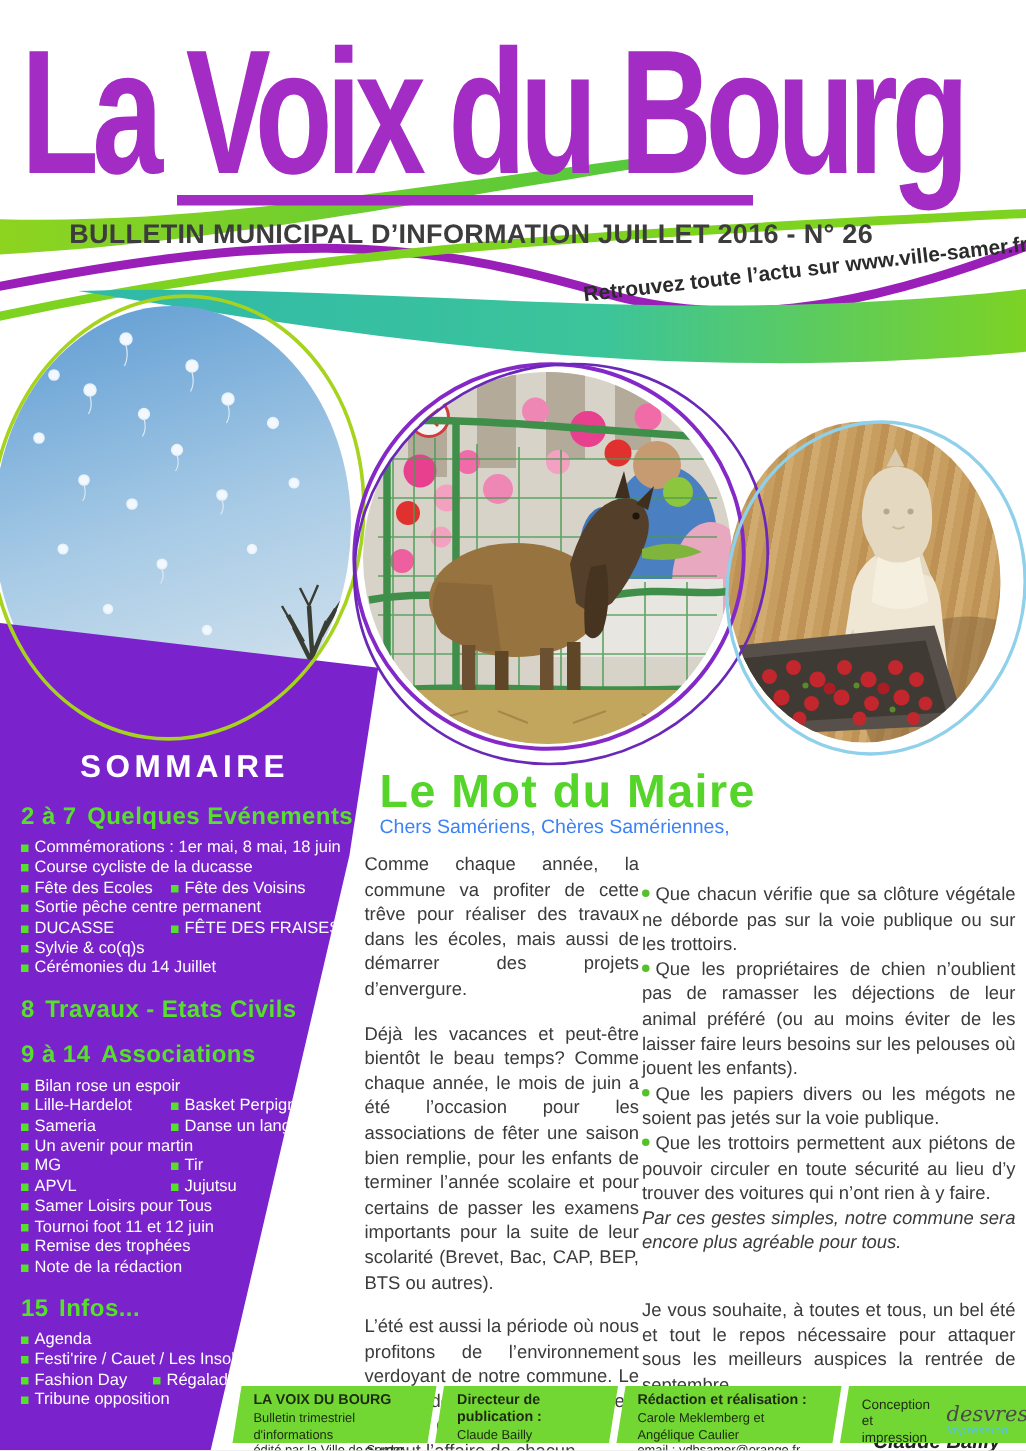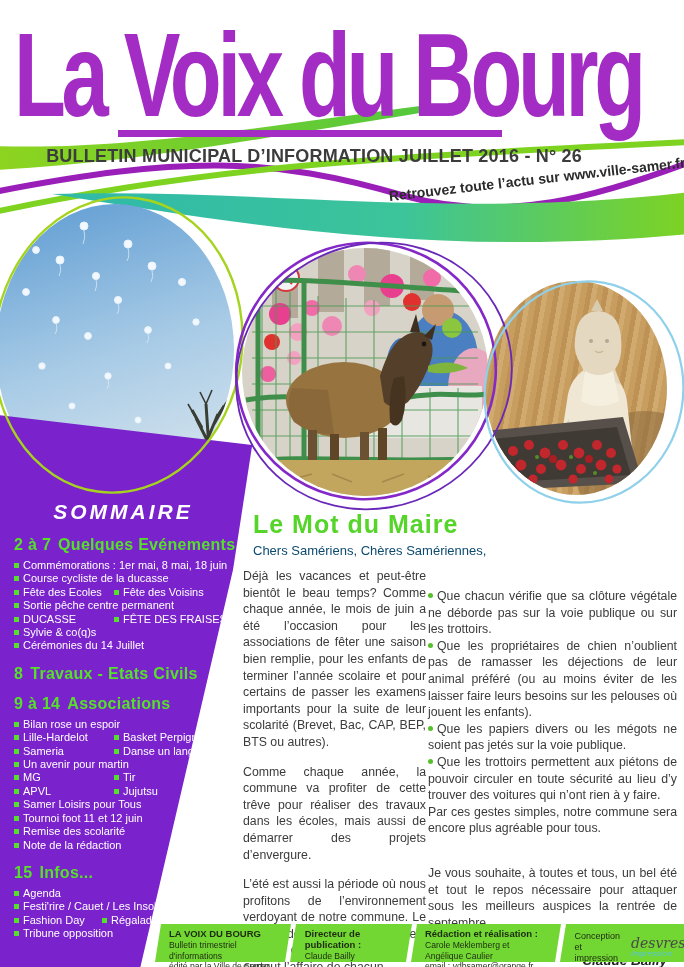--- a/index.html
+++ b/index.html
@@ -22,39 +22,39 @@
   .photo{position:absolute;border-radius:50%;overflow:hidden;z-index:2;}
   .ph-balloons{left:-4px;top:204px;width:238px;height:292px;}
   .ph-goat{left:242px;top:248px;width:246px;height:248px;}
   .ph-bust{left:485px;top:281px;width:182px;height:214px;
            background:repeating-linear-gradient(100deg,#c89e60 0 6px,#bd9254 6px 11px,#d0aa6e 11px 16px);}
   
   .sidebar{position:absolute;left:0;top:404px;width:260px;height:563px;background:#7a22cb;
            clip-path:polygon(0 2%,97% 7.3%,89.6% 29.5%,54% 100%,0 100%);z-index:2;}
   .sidebar-inner{padding:96px 8px 0 14px;}
   .s-title{color:#fff;font-weight:bold;font-size:21px;letter-spacing:3px;text-align:center;
-           width:218px;font-style:italic;}
+           width:218px;}
   .s-head{color:#55e02a;font-weight:bold;font-size:16px;letter-spacing:.3px;margin:12px 0 5px;}
   .s-head .pg{margin-right:7px;}
   .s-row{display:flex;align-items:flex-start;color:#fff;font-size:11px;line-height:13.4px;}
   .s-cell{display:flex;flex:none;}
   .s-cell.c1{width:100px;}
   .sq{width:5px;height:5px;background:#55e02a;margin:4px 4px 0 0;flex:none;}
   
-  .mdm-head{position:absolute;left:253px;top:510px;font-size:25px;font-weight:bold;color:#55d42a;
+  .mdm-head{position:absolute;left:253px;top:510px;font-size:31px;font-weight:bold;color:#55d42a;
             letter-spacing:1px;z-index:4;}
-  .salutation{position:absolute;left:253px;top:543px;font-size:13px;color:#0c4a6e;z-index:4;}
+  .salutation{position:absolute;left:253px;top:543px;font-size:13px;color:#3b82f6;z-index:4;}
   .col{position:absolute;font-size:12.3px;line-height:16.6px;color:#3b3b3b;text-align:justify;z-index:4;}
   .col1{left:243px;top:568px;width:183px;}
   .col2{left:428px;top:570px;width:249px;margin-top:18px;}
   .col p{margin:0 0 13px;}
   .col p.tight{margin:0;}
   .col .dot{display:inline-block;width:5px;height:5px;border-radius:50%;background:#55c02a;
             margin-right:4px;vertical-align:2px;}
-  .italic-note{}
+  .italic-note{font-style:italic;}
   .closing{margin-top:28px !important;}
   .signature{margin-top:22px !important;text-align:right;padding-right:10px;font-weight:bold;
              font-style:italic;font-size:13.5px;color:#222;}
   
   .footer{position:absolute;left:0;top:924px;width:684px;height:40px;z-index:5;}
   .fbox{position:absolute;top:0;height:38px;background:#72d732;transform:skewX(-9deg);
         color:#1d2a12;padding:4px 8px 0 12px;box-sizing:border-box;}
   .fbox .in{transform:skewX(9deg);}
   .fb1{left:158px;width:130px;}
   .fb2{left:293px;width:116px;}
@@ -393,21 +393,21 @@
       <div class="s-row">
           <span class="sq"></span>
           <span>Samer Loisirs pour Tous</span>
         </div>
       <div class="s-row">
           <span class="sq"></span>
           <span>Tournoi foot 11 et 12 juin</span>
         </div>
       <div class="s-row">
           <span class="sq"></span>
-          <span>Remise des scolarité</span>
+          <span>Remise des trophées</span>
         </div>
       <div class="s-row">
           <span class="sq"></span>
           <span>Note de la rédaction</span>
         </div>
 
       <div class="s-head">
         <span class="pg">15</span><span>Infos...</span>
       </div>
 
@@ -433,22 +433,22 @@
           <span class="sq"></span>
           <span>Tribune opposition</span>
         </div>
     </div>
   </div>
 
   <div class="mdm-head">Le Mot du Maire</div>
   <div class="salutation">Chers Samériens,  Chères Samériennes,</div>
 
   <div class="col col1">
+    <p>Comme chaque année, la commune va profiter de cette trêve pour réaliser des travaux dans les écoles, mais aussi de démarrer des projets d’envergure.</p>
     <p>Déjà les vacances et peut-être bientôt le beau temps? Comme chaque année, le mois de juin a été l’occasion pour les associations de fêter une saison bien remplie, pour les enfants de terminer l’année scolaire et pour certains de passer les examens importants pour la suite de leur scolarité (Brevet, Bac, CAP, BEP, BTS ou autres).</p>
-    <p>Comme chaque année, la commune va profiter de cette trêve pour réaliser des travaux dans les écoles, mais aussi de démarrer des projets d’envergure.</p>
     <p class="tight">L’été est aussi la période où nous profitons de l’environnement verdoyant de notre commune. Le respect de cet environnement est l’affaire de tous mais aussi et surtout l’affaire de chacun.</p>
 
   </div>
 
   <div class="col col2">
     <p class="tight"><span class="dot"></span><span>Que chacun vérifie que sa clôture végétale ne déborde pas sur la voie publique ou sur les trottoirs.</span></p>
     <p class="tight"><span class="dot"></span><span>Que les propriétaires de chien n’oublient pas de ramasser les déjections de leur animal préféré (ou au moins éviter de les laisser faire leurs besoins sur les pelouses où jouent les enfants).</span></p>
     <p class="tight"><span class="dot"></span><span>Que les papiers divers ou les mégots ne soient pas jetés sur la voie publique.</span></p>
     <p class="tight"><span class="dot"></span><span>Que les trottoirs permettent aux piétons de pouvoir circuler en toute sécurité au lieu d’y trouver des voitures qui n’ont rien à y faire.</span></p>
     <p class="tight italic-note">Par ces gestes simples, notre commune sera encore plus agréable pour tous.</p>

